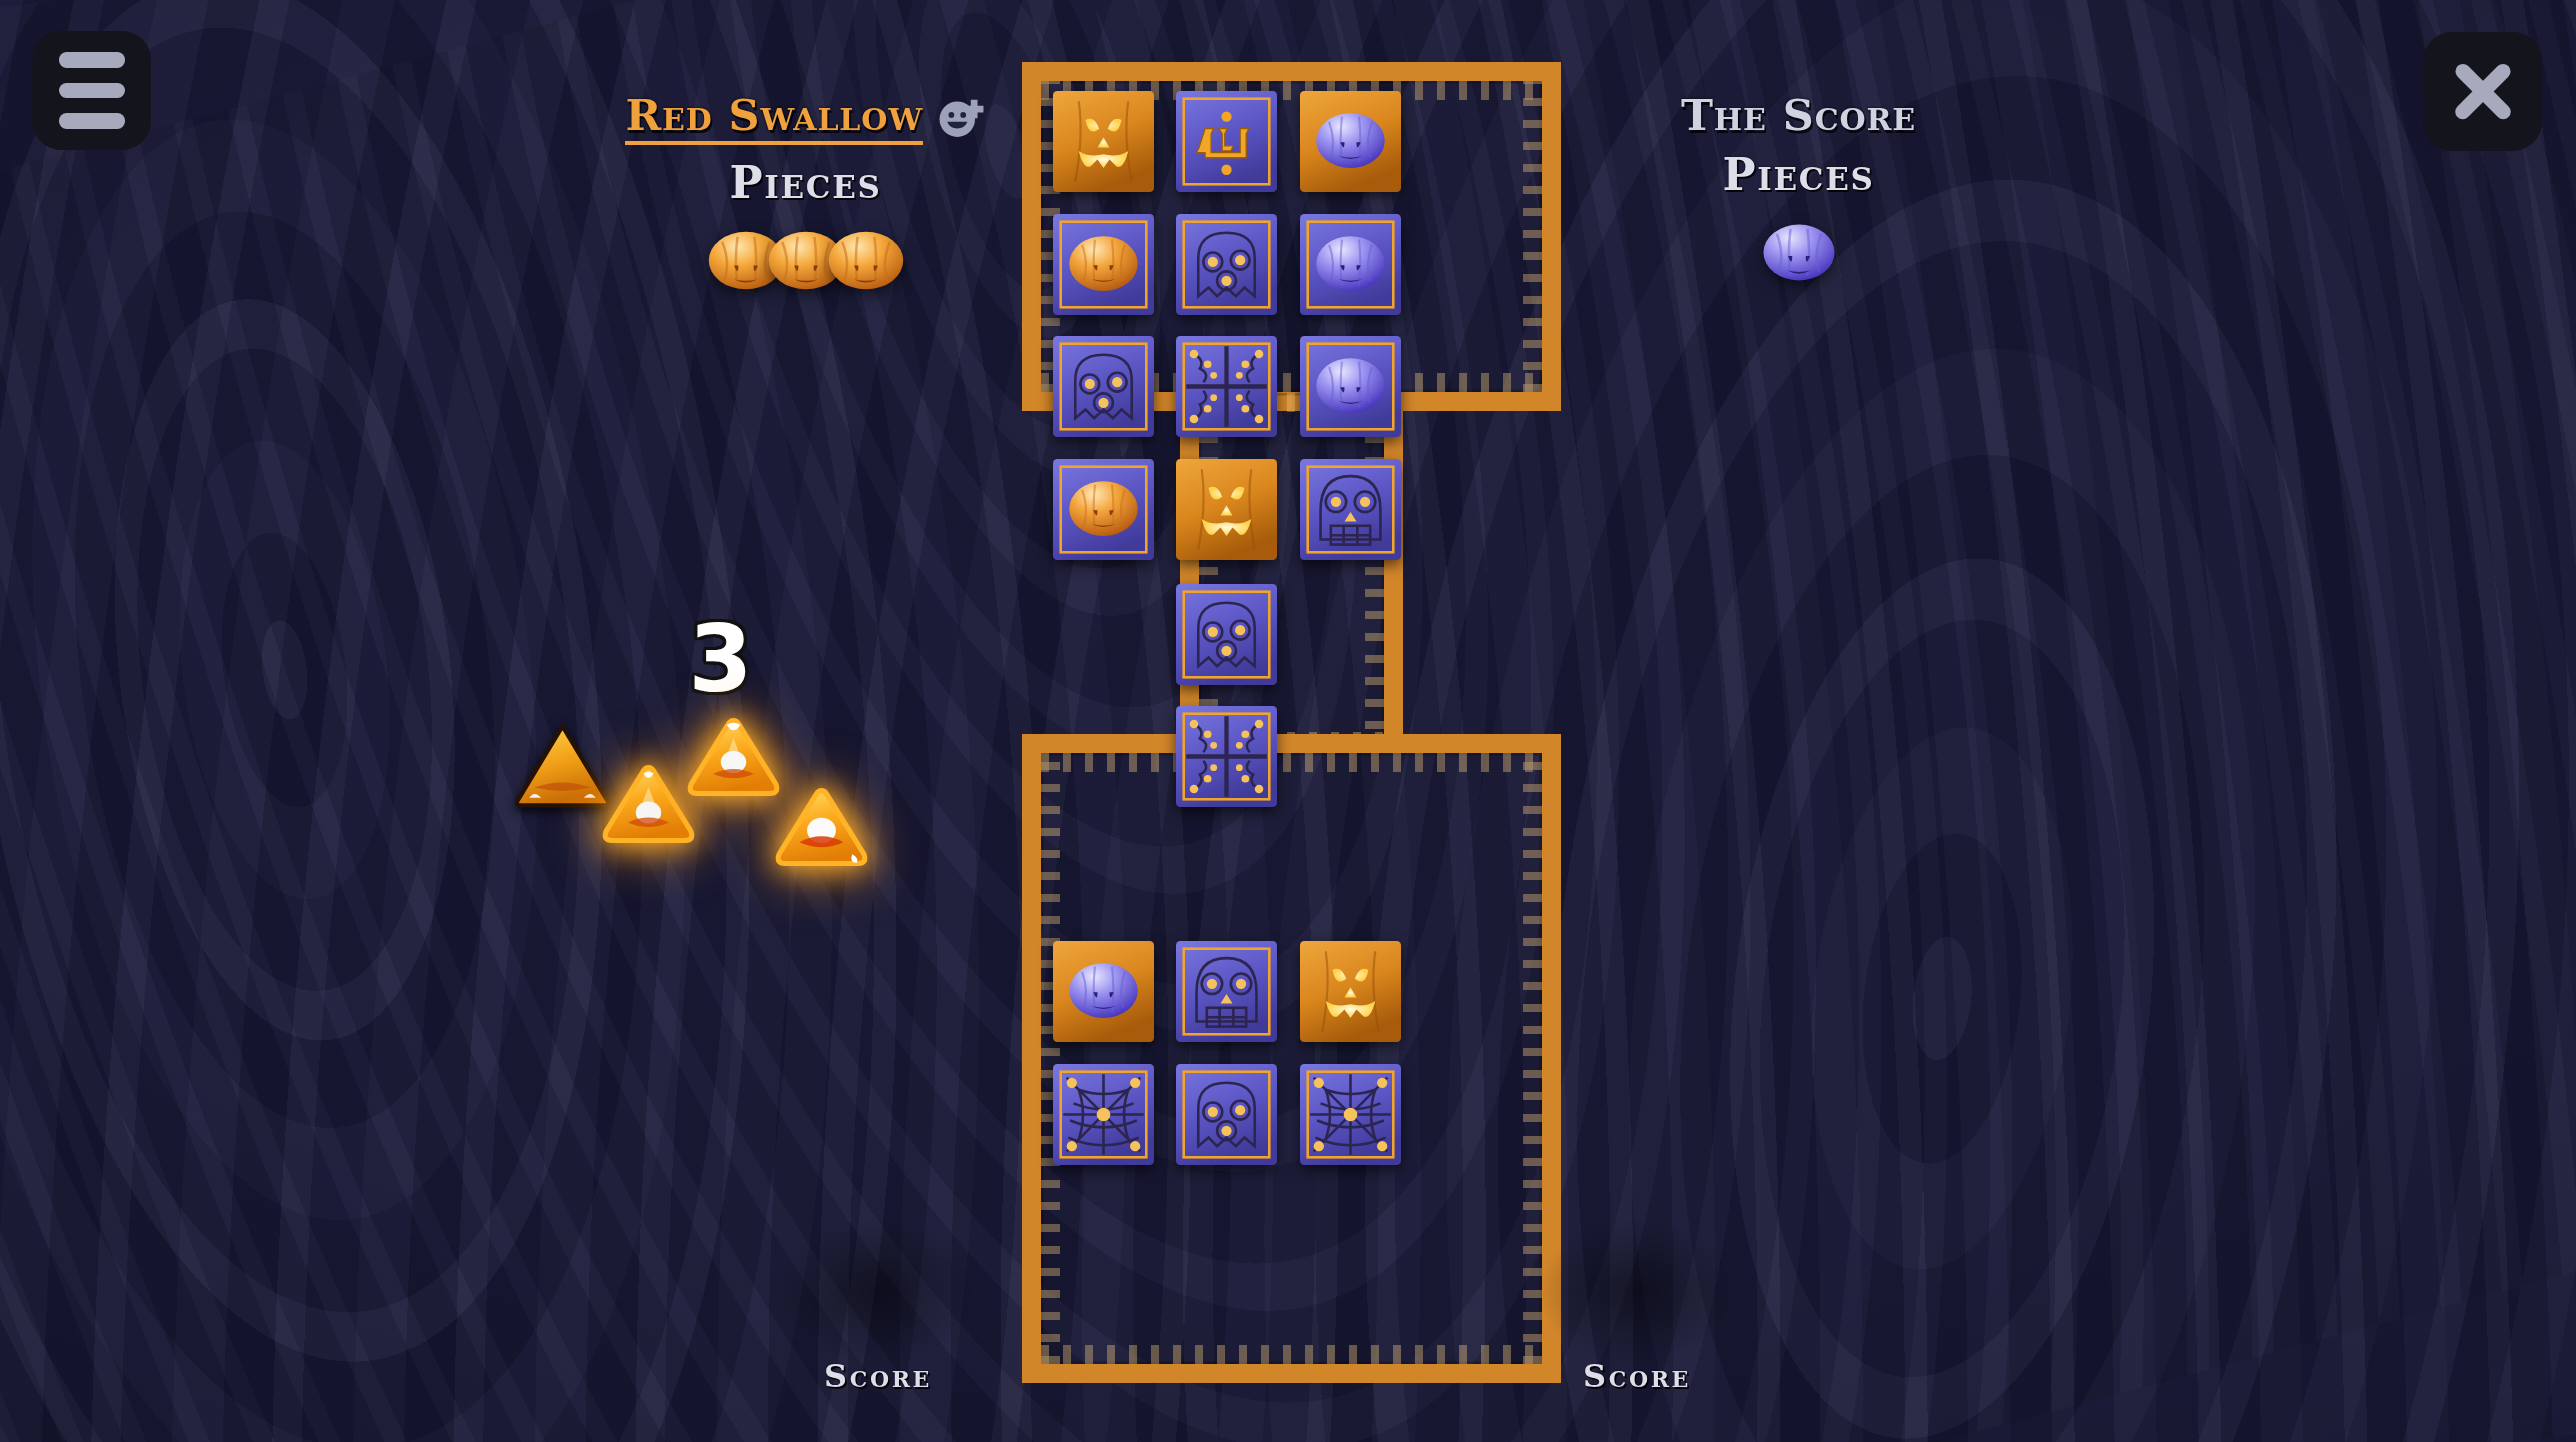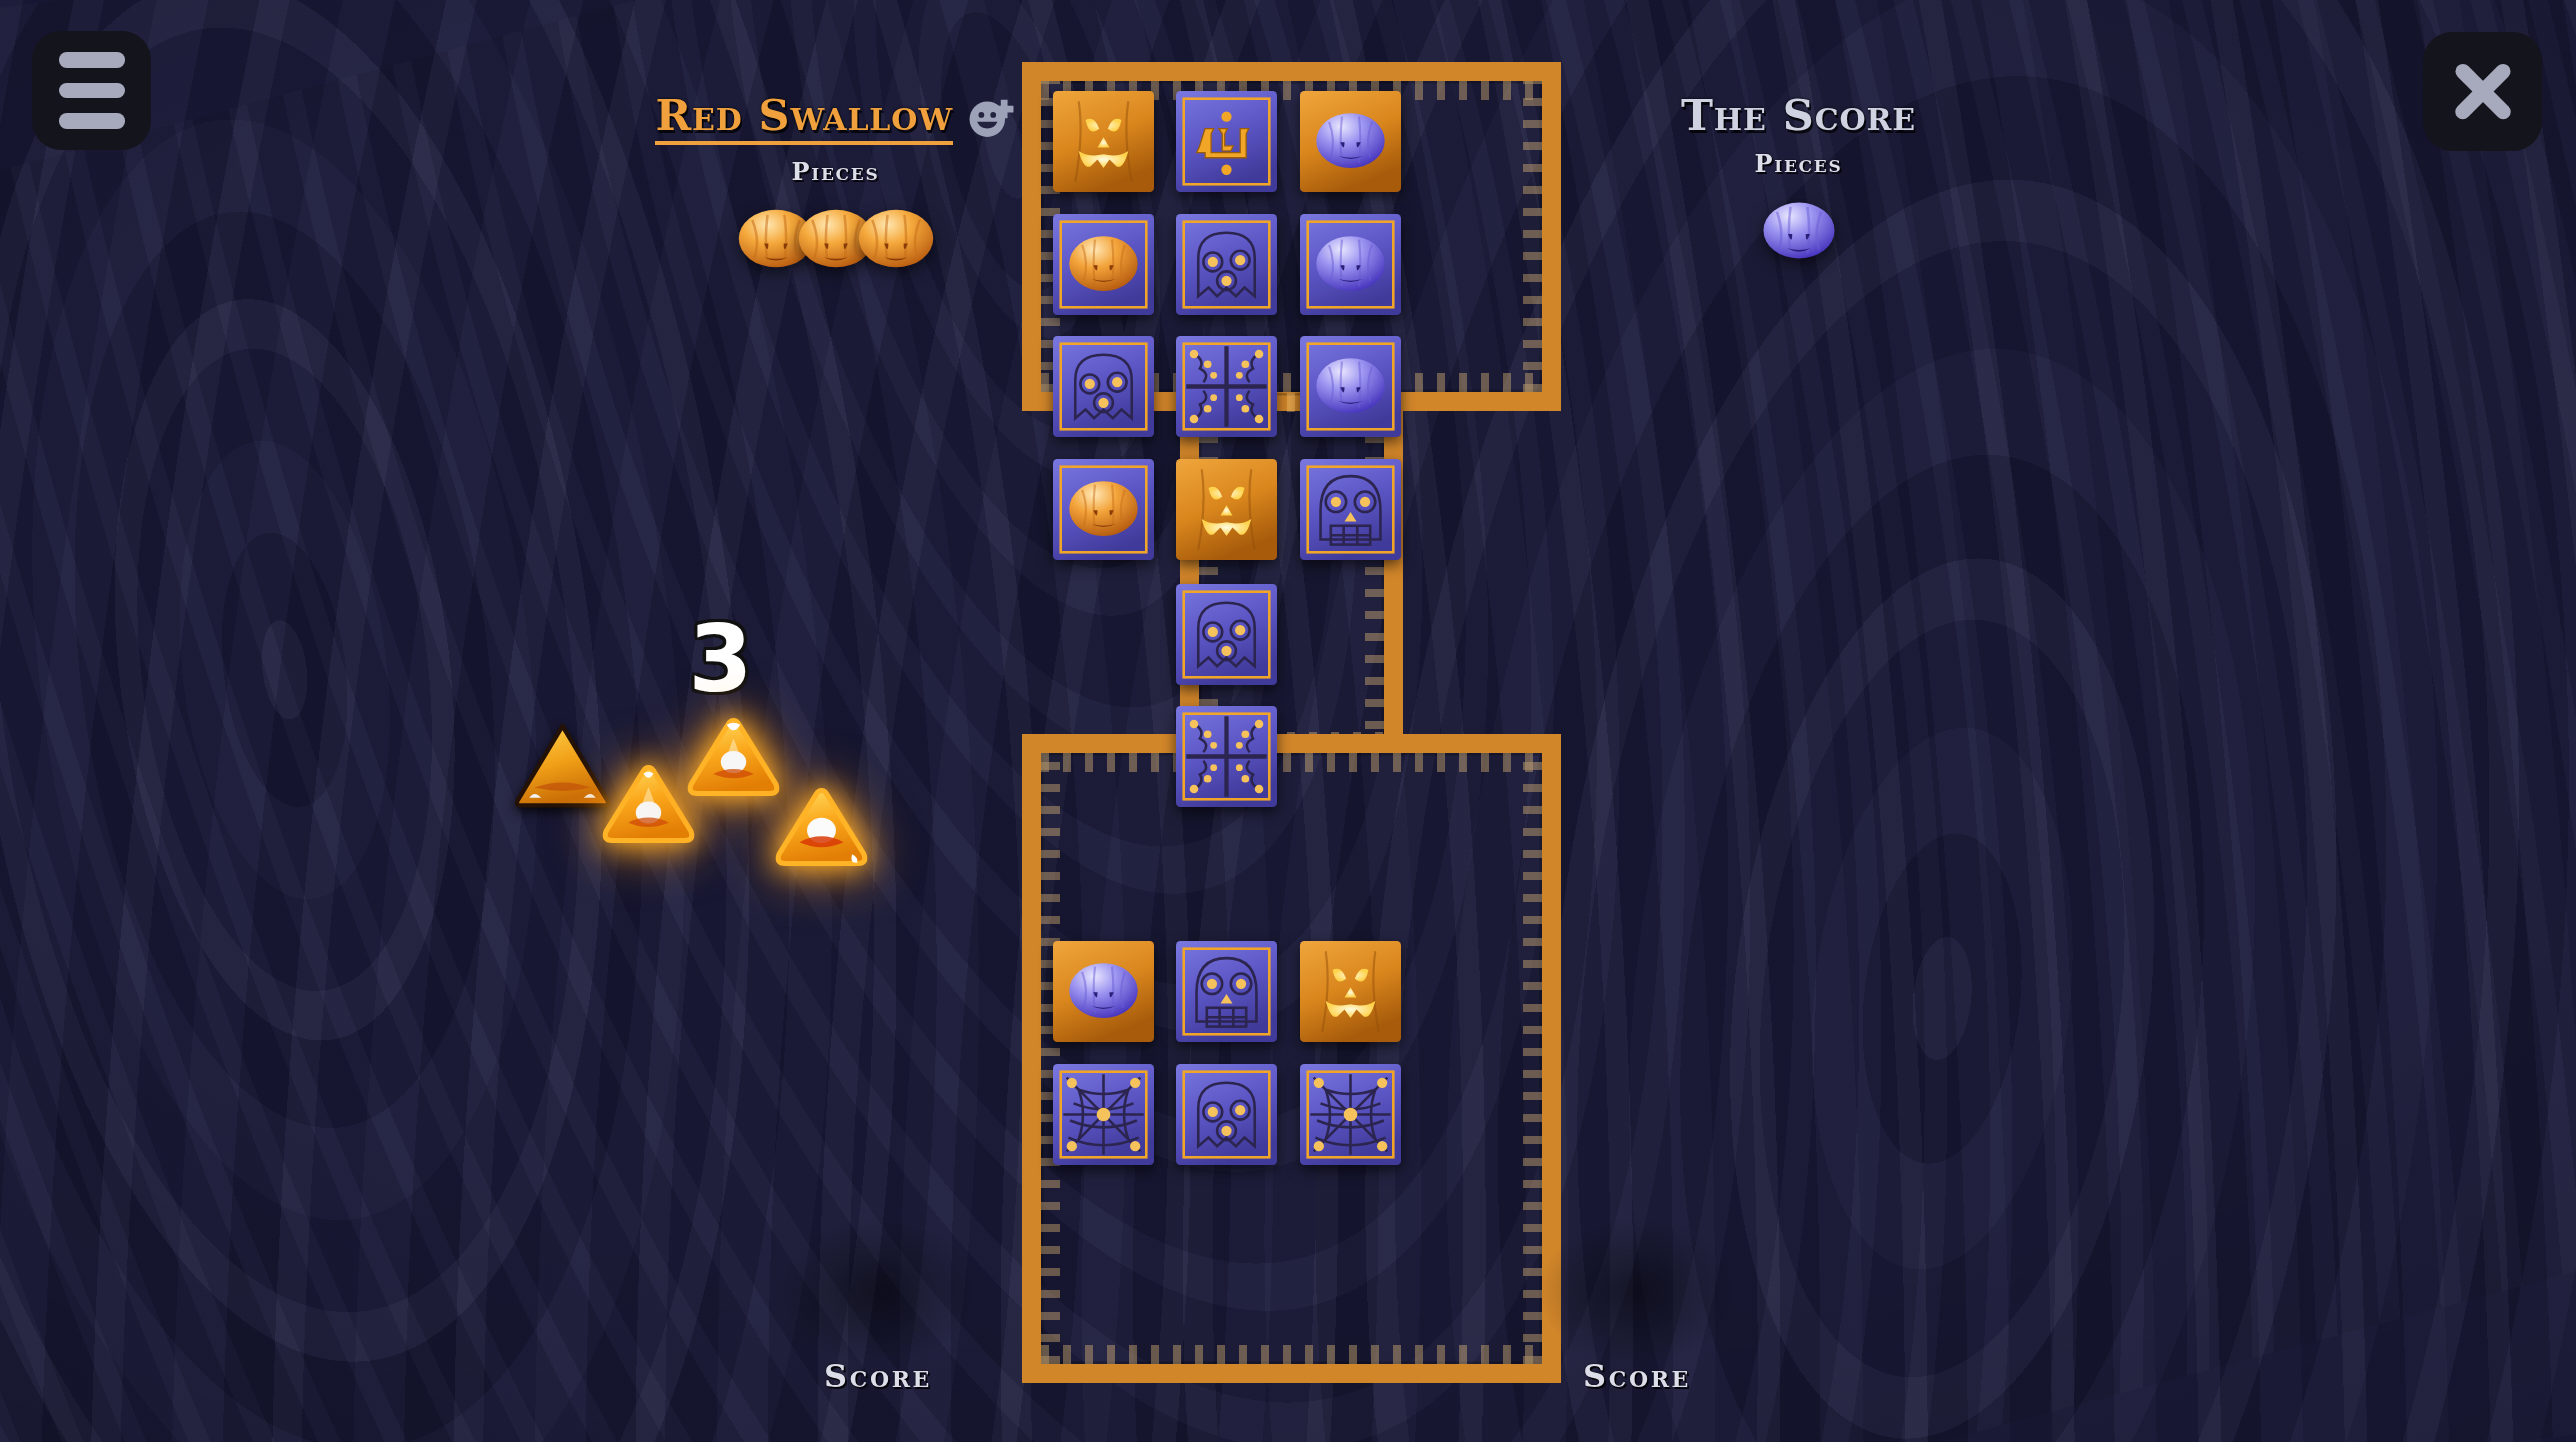--- a/index.html
+++ b/index.html
@@ -55,34 +55,34 @@
   #close-btn .x{position:relative;width:72px;height:72px;}
   #close-btn .x i{
     position:absolute;left:0;top:28px;width:72px;height:15.3px;border-radius:7.7px;
     background:#a7aabd;display:block;
   }
   #close-btn .x i:first-child{transform:rotate(45deg);}
   #close-btn .x i:last-child{transform:rotate(-45deg);}
 
   
   .player{position:absolute;text-align:center;}
-  #p-left{left:597px;top:94px;width:477px;}
+  #p-left{left:567px;top:94px;width:477px;}
   #p-right{left:1560px;top:94px;width:477px;}
 
   .pname-row{display:flex;align-items:flex-start;justify-content:center;gap:13.6px;}
   .pname{
     font-size:43px;letter-spacing:0.9px;font-variant:small-caps;font-weight:bold;
     text-shadow:0 0 2.6px #000,1.7px 2.6px 0 rgba(0,0,0,.75);
     line-height:1;
   }
   .pname.active{color:#f0a03c;border-bottom:4.3px solid #f0a03c;padding-bottom:4.3px;}
   .pname.idle{color:#cfd2e0;}
   .friend-ico{width:49px;height:43px;flex:0 0 auto;margin-top:1.7px;}
   .plabel{
-    margin-top:12px;font-size:24px;font-variant:small-caps;font-weight:bold;
+    margin-top:12px;font-size:44px;font-variant:small-caps;font-weight:bold;
     color:#dcdfe9;letter-spacing:1.7px;
     text-shadow:0 0 1.7px #000,1.7px 1.7px 0 rgba(0,0,0,.8);
   }
   .pieces-row{margin-top:17px;display:flex;justify-content:center;align-items:center;}
   .pieces-row .pmp{margin-left:-22px;}
   .pieces-row .pmp:first-child{margin-left:0;}
 
   
   .pmp{width:82px;height:66px;position:relative;
        filter:drop-shadow(0 5.1px 7.7px rgba(0,0,0,.55));}

